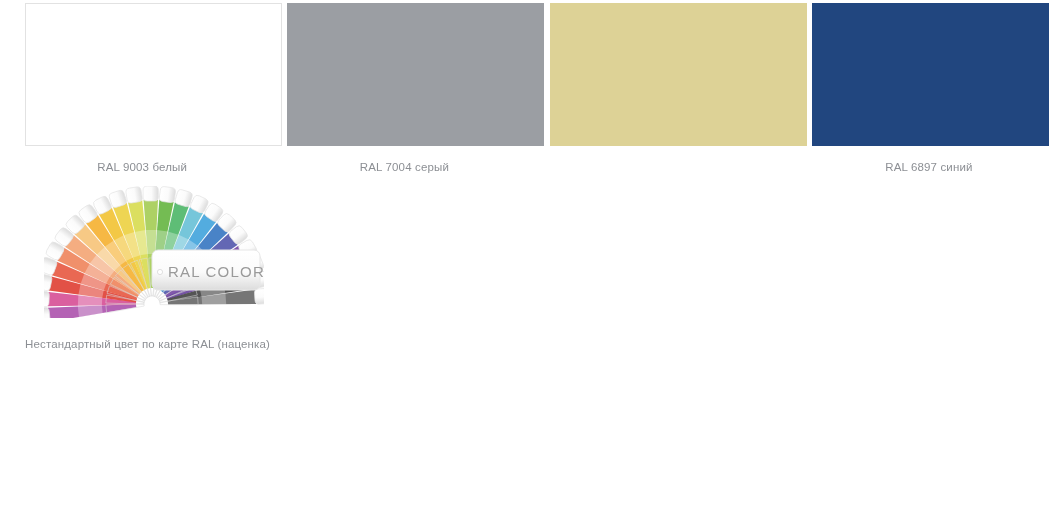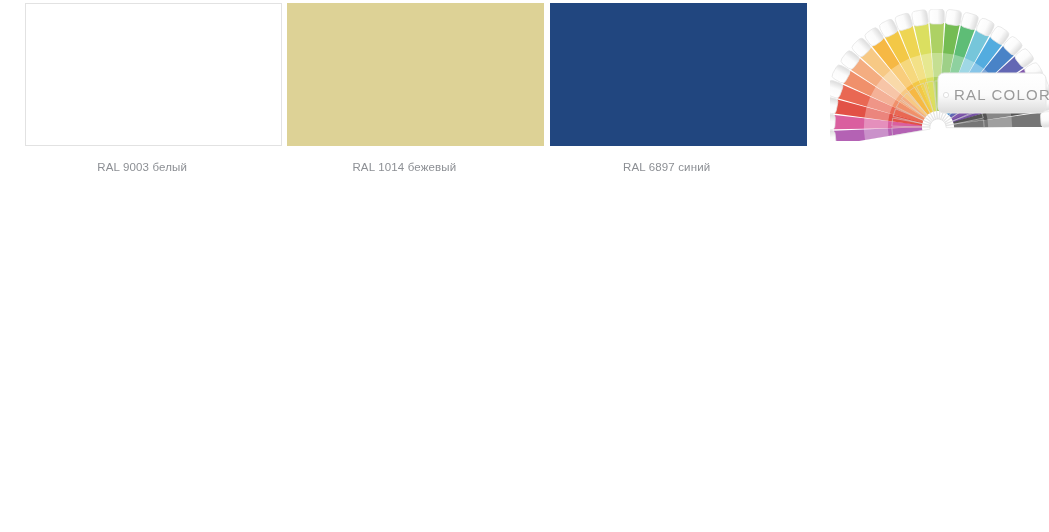--- a/index.html
+++ b/index.html
@@ -65,24 +65,27 @@
 <body>
 
 <div class="palette-grid">
 
   <div class="swatch-cell">
     <div class="swatch-chip bordered" style="background:#ffffff"></div>
     <div class="swatch-label">RAL 9003 белый</div>
   </div>
 
 
+  <div class="swatch-cell">
+    <div class="swatch-chip" style="background:#9b9ea3"></div>
+    <div class="swatch-label">RAL 7004 серый</div>
+  </div>
 
   <div class="swatch-cell">
     <div class="swatch-chip" style="background:#ddd296"></div>
-    <div class="swatch-label">RAL 1014 бежевый</div>
   </div>
 
 
   <div class="swatch-cell">
     <div class="swatch-chip" style="background:#21467f"></div>
     <div class="swatch-label">RAL 6897 синий</div>
   </div>
 
 
 
@@ -229,15 +232,16 @@
             <path transform="rotate(-4)" d="M 8 -1.2 L 46 -4.0 L 46 4.0 L 8 1.2 Z" fill="none" stroke="#d9d9d9" stroke-width="0.5"></path>
           </g>
 
         <g>
           <rect x="108" y="64" width="108" height="40" rx="6" ry="6" fill="url(#capG)" stroke="#e6e6e6" stroke-width="1"></rect>
           <circle cx="116" cy="86" r="2.6" fill="#ffffff" stroke="#d8d8d8" stroke-width="0.8"></circle>
           <text class="fan-text" x="124" y="91">RAL COLORS</text>
         </g>
       </svg>
     </div>
+    <div class="swatch-label">Нестандартный цвет по карте RAL (наценка)</div>
   </div>
 
 </div>
 
 </body></html>

